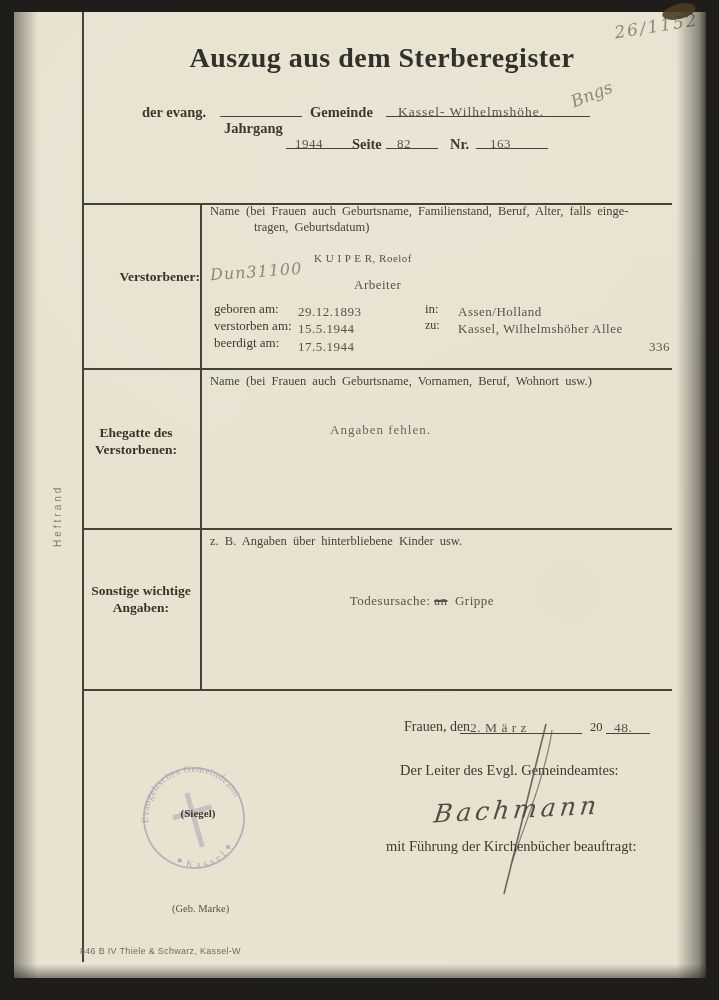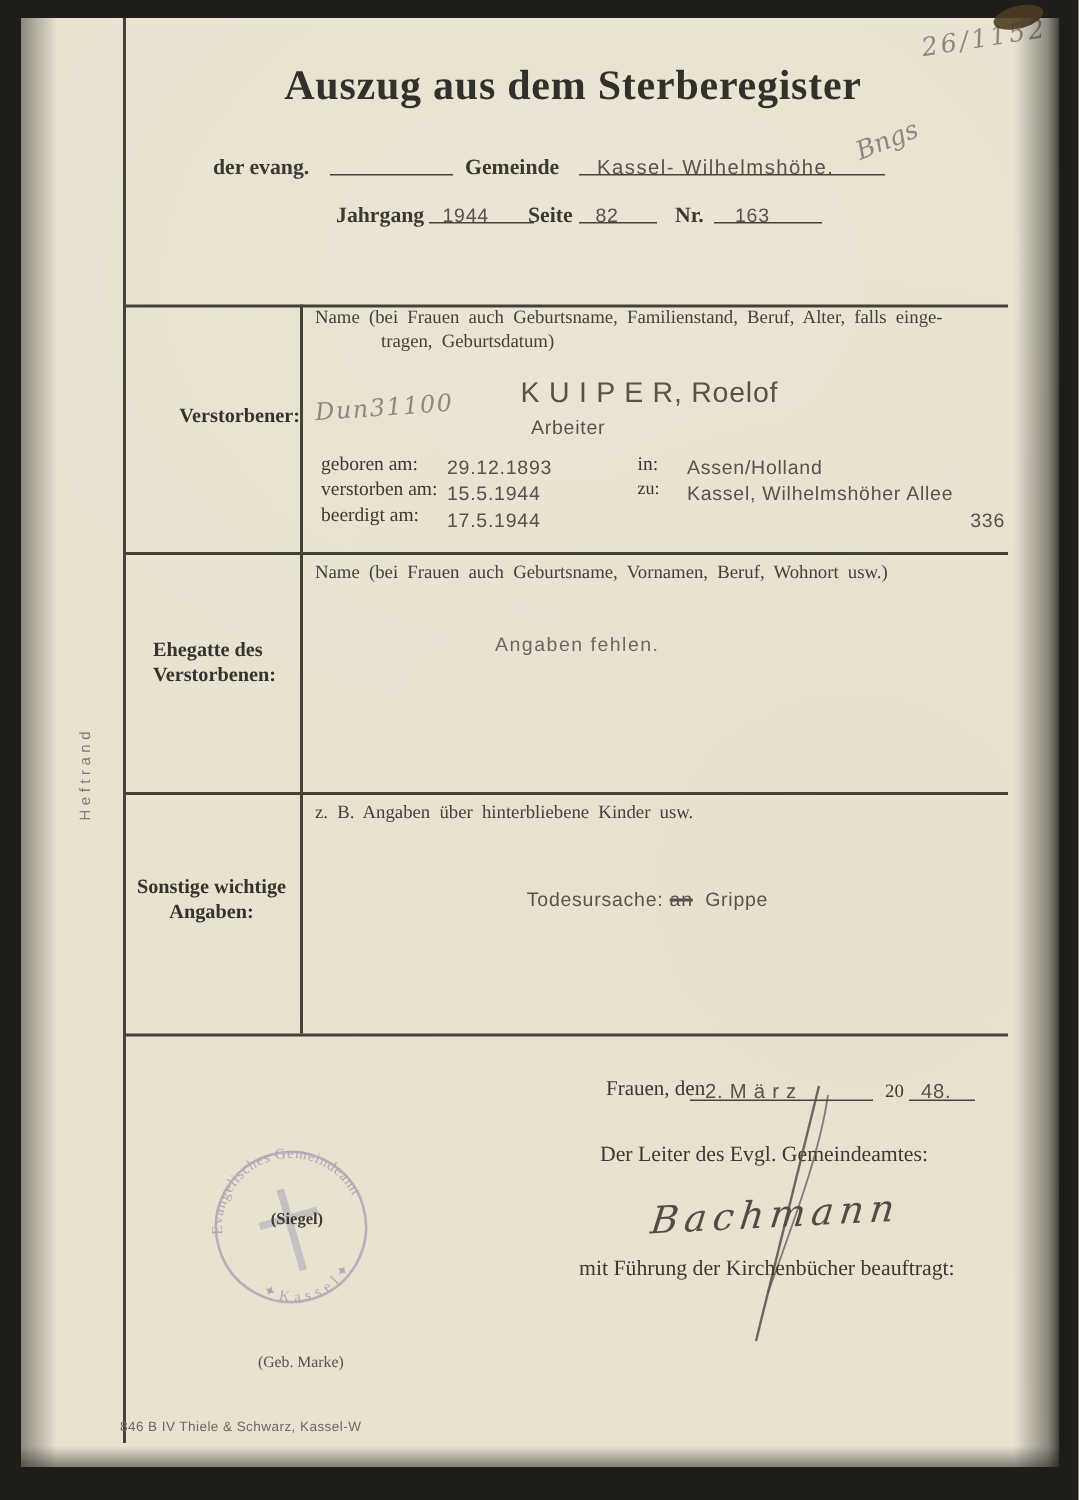--- a/index.html
+++ b/index.html
@@ -13,21 +13,21 @@
   .shadow-right{position:absolute;top:0;right:0;width:30px;height:100%;
       background:linear-gradient(to right, rgba(30,28,24,0) 0%, rgba(30,28,24,0.45) 75%, rgba(30,28,24,0.8) 100%);}
   .shadow-bottom{position:absolute;left:0;bottom:0;width:100%;height:14px;
       background:linear-gradient(to bottom, rgba(30,28,24,0), rgba(30,28,24,0.5));}
   .shadow-left{position:absolute;top:0;left:0;width:24px;height:100%;
       background:linear-gradient(to right, rgba(28,26,22,0.45), rgba(28,26,22,0));}
   .abs{position:absolute;}
   .print{color:#3c3931;}
   .hint{font-size:12.5px;color:#45423a;word-spacing:3px;}
   .label{font-weight:bold;font-size:13.5px;color:#35332c;}
-  .typed{font-family:Liberation Sans, sans-serif;color:#57534b;font-size:13px;letter-spacing:0.5px;white-space:pre;}
+  .typed{font-family:Liberation Serif, serif;color:#57534b;font-size:13px;letter-spacing:0.5px;white-space:pre;}
   .typed.faded{color:#6b6760;}
   .pencil{font-family:"DejaVu Serif",serif;font-style:italic;color:#8d887b;}
   .rule{position:absolute;background:#45423a;}
   .uline{position:absolute;height:0;border-bottom:1.5px solid #46433b;}
   .strike{text-decoration:line-through;text-decoration-thickness:2px;}
   .title{font-weight:bold;font-size:28px;letter-spacing:0.5px;color:#32302a;}
   .heftrand{writing-mode:vertical-rl;transform:rotate(180deg);font-family:"Liberation Sans",sans-serif;
             font-size:10px;letter-spacing:3px;color:#817c70;}
   .blotch{position:absolute;background:#4d3c24;border-radius:50%;opacity:0.9;}
   .stamp-wrap{transform:rotate(-16deg);opacity:0.85;}
@@ -49,21 +49,21 @@
 
   <div class="abs title" style="left:68px;top:30px;width:600px;text-align:center;">Auszug aus dem Sterberegister</div>
 
   <div class="abs print" style="left:128px;top:92px;font-size:14.5px;font-weight:bold;">der evang.</div>
   <div class="uline" style="left:206px;top:104px;width:82px;"></div>
   <div class="abs print" style="left:296px;top:92px;font-size:14.5px;font-weight:bold;">Gemeinde</div>
   <div class="uline" style="left:372px;top:104px;width:204px;"></div>
   <div class="abs typed" style="left:384px;top:92px;font-size:13.5px;letter-spacing:1px;">Kassel- Wilhelmshöhe.</div>
   <div class="abs pencil" style="left:556px;top:72px;font-size:17px;transform:rotate(-22deg);">Bngs</div>
 
-  <div class="abs print" style="left:210px;top:124px;font-size:14.5px;font-weight:bold;">Jahrgang</div>
+  <div class="abs print" style="left:210px;top:108px;font-size:14.5px;font-weight:bold;">Jahrgang</div>
   <div class="uline" style="left:272px;top:136px;width:70px;"></div>
   <div class="abs typed" style="left:281px;top:124px;">1944</div>
   <div class="abs print" style="left:338px;top:124px;font-size:14.5px;font-weight:bold;">Seite</div>
   <div class="uline" style="left:372px;top:136px;width:52px;"></div>
   <div class="abs typed" style="left:383px;top:124px;">82</div>
   <div class="abs print" style="left:436px;top:124px;font-size:14.5px;font-weight:bold;">Nr.</div>
   <div class="uline" style="left:462px;top:136px;width:72px;"></div>
   <div class="abs typed" style="left:476px;top:124px;">163</div>
 
   <div class="rule" style="left:68px;top:191px;width:590px;height:1.5px;"></div>
@@ -71,38 +71,38 @@
   <div class="rule" style="left:68px;top:516px;width:590px;height:1.5px;"></div>
   <div class="rule" style="left:68px;top:677px;width:590px;height:1.5px;"></div>
   <div class="rule" style="left:186px;top:191px;width:1.5px;height:486px;"></div>
 
   <div class="abs label" style="left:68px;top:257px;width:118px;text-align:right;">Verstorbener:</div>
   <div class="abs pencil" style="left:196px;top:250px;font-size:16px;transform:rotate(-4deg);letter-spacing:1px;">Dun31100</div>
 
   <div class="abs hint" style="left:196px;top:192px;width:460px;">Name (bei Frauen auch Geburtsname, Familienstand, Beruf, Alter, falls einge-</div>
   <div class="abs hint" style="left:196px;top:208px;width:460px;margin-left:44px;">tragen, Geburtsdatum)</div>
 
-  <div class="abs typed" style="left:333px;top:240px;font-size:19px;text-align:center;">K U I P E R, Roelof</div>
+  <div class="abs typed" style="left:300px;top:240px;font-size:11px;text-align:center;">K U I P E R, Roelof</div>
   <div class="abs typed" style="left:340px;top:265px;">Arbeiter</div>
 
   <div class="abs print" style="left:200px;top:289px;font-size:13px;">geboren am:</div>
   <div class="abs typed" style="left:284px;top:292px;">29.12.1893</div>
   <div class="abs print" style="left:411px;top:289px;font-size:13px;">in:</div>
   <div class="abs typed" style="left:444px;top:292px;">Assen/Holland</div>
 
   <div class="abs print" style="left:200px;top:306px;font-size:13px;">verstorben am:</div>
   <div class="abs typed" style="left:284px;top:309px;">15.5.1944</div>
   <div class="abs print" style="left:411px;top:306px;font-size:12px;">zu:</div>
   <div class="abs typed" style="left:444px;top:309px;">Kassel, Wilhelmshöher Allee</div>
 
   <div class="abs print" style="left:200px;top:323px;font-size:13px;">beerdigt am:</div>
   <div class="abs typed" style="left:284px;top:327px;">17.5.1944</div>
   <div class="abs typed" style="left:600px;top:327px;width:56px;text-align:right;">336</div>
 
-  <div class="abs label" style="left:68px;top:412px;width:108px;text-align:left;line-height:17px;padding-left:20px;">
+  <div class="abs label" style="left:68px;top:412px;width:108px;text-align:center;line-height:17px;">
     <div>Ehegatte des</div>
     <div>Verstorbenen:</div>
   </div>
   <div class="abs hint" style="left:196px;top:362px;width:460px;">Name (bei Frauen auch Geburtsname, Vornamen, Beruf, Wohnort usw.)</div>
   <div class="abs typed faded" style="left:316px;top:410px;letter-spacing:1px;">Angaben fehlen.</div>
 
   <div class="abs label" style="left:66px;top:570px;width:122px;text-align:center;line-height:17px;">
     <div>Sonstige wichtige</div>
     <div>Angaben:</div>
   </div>

